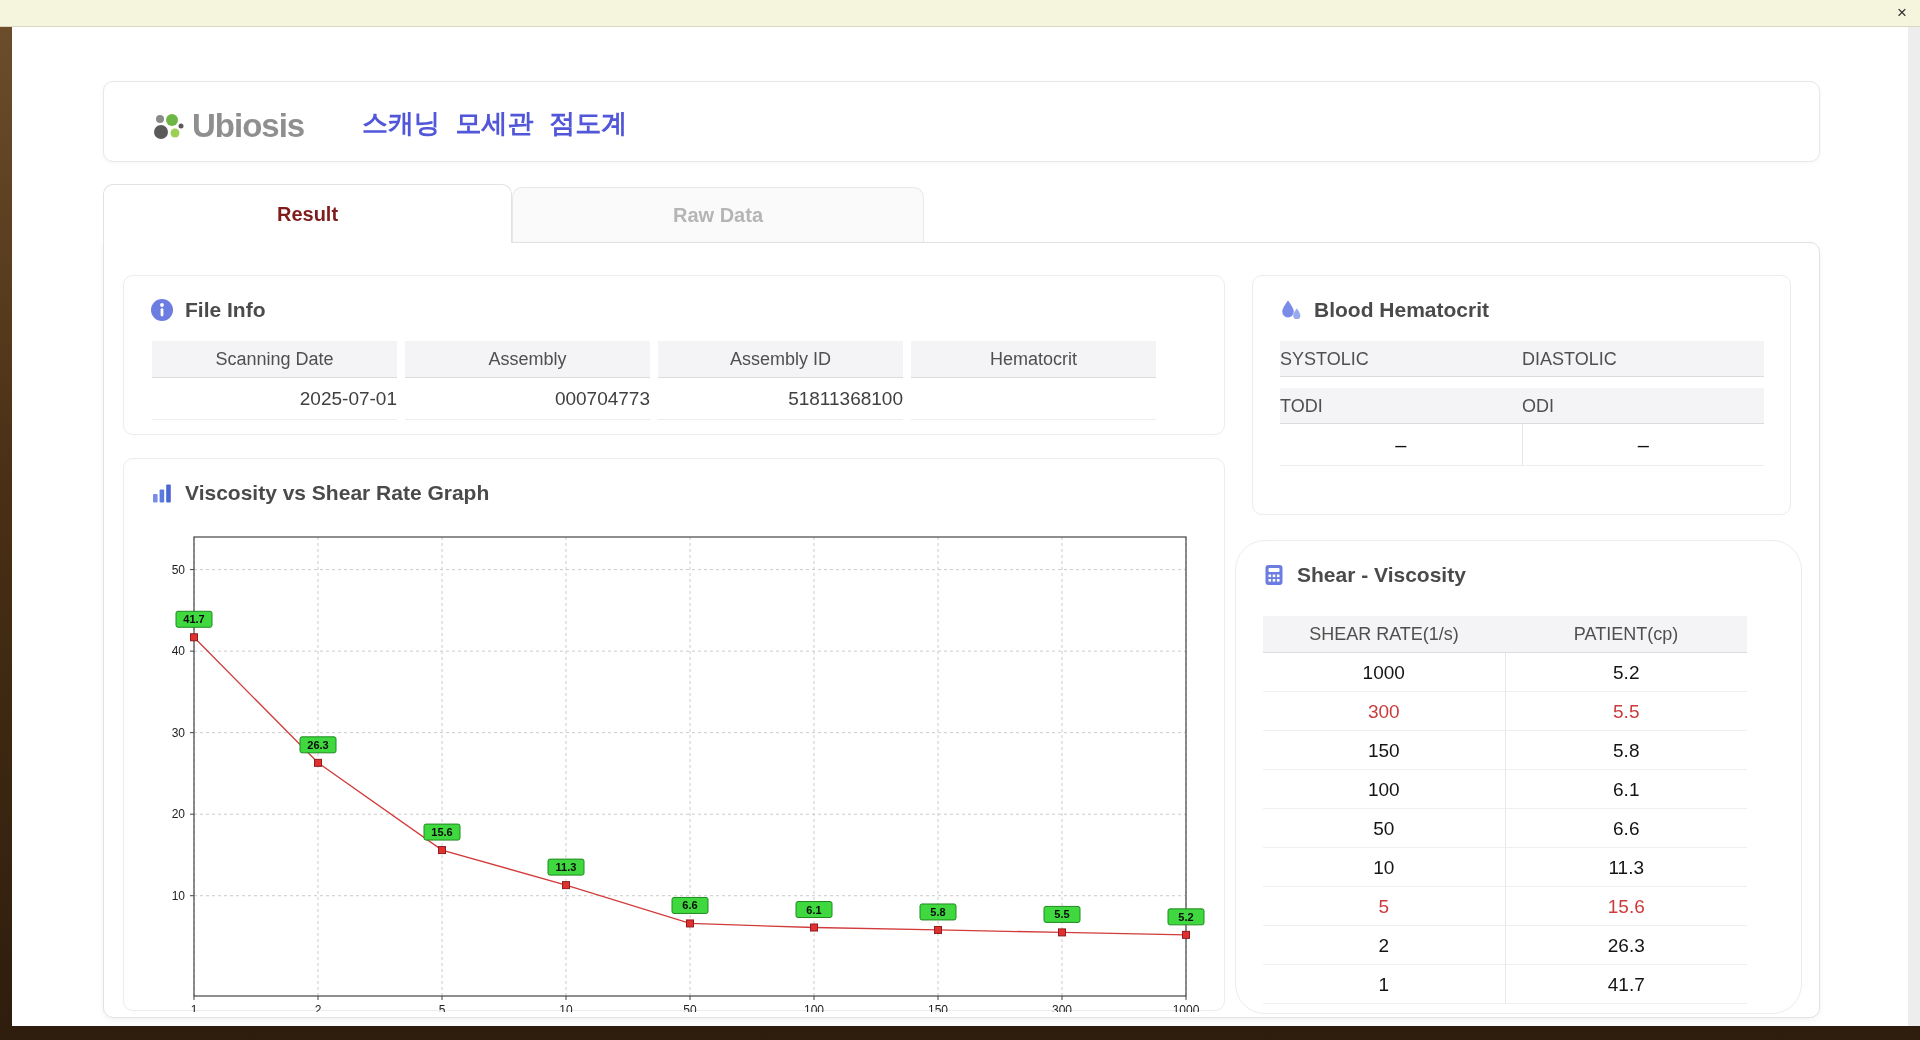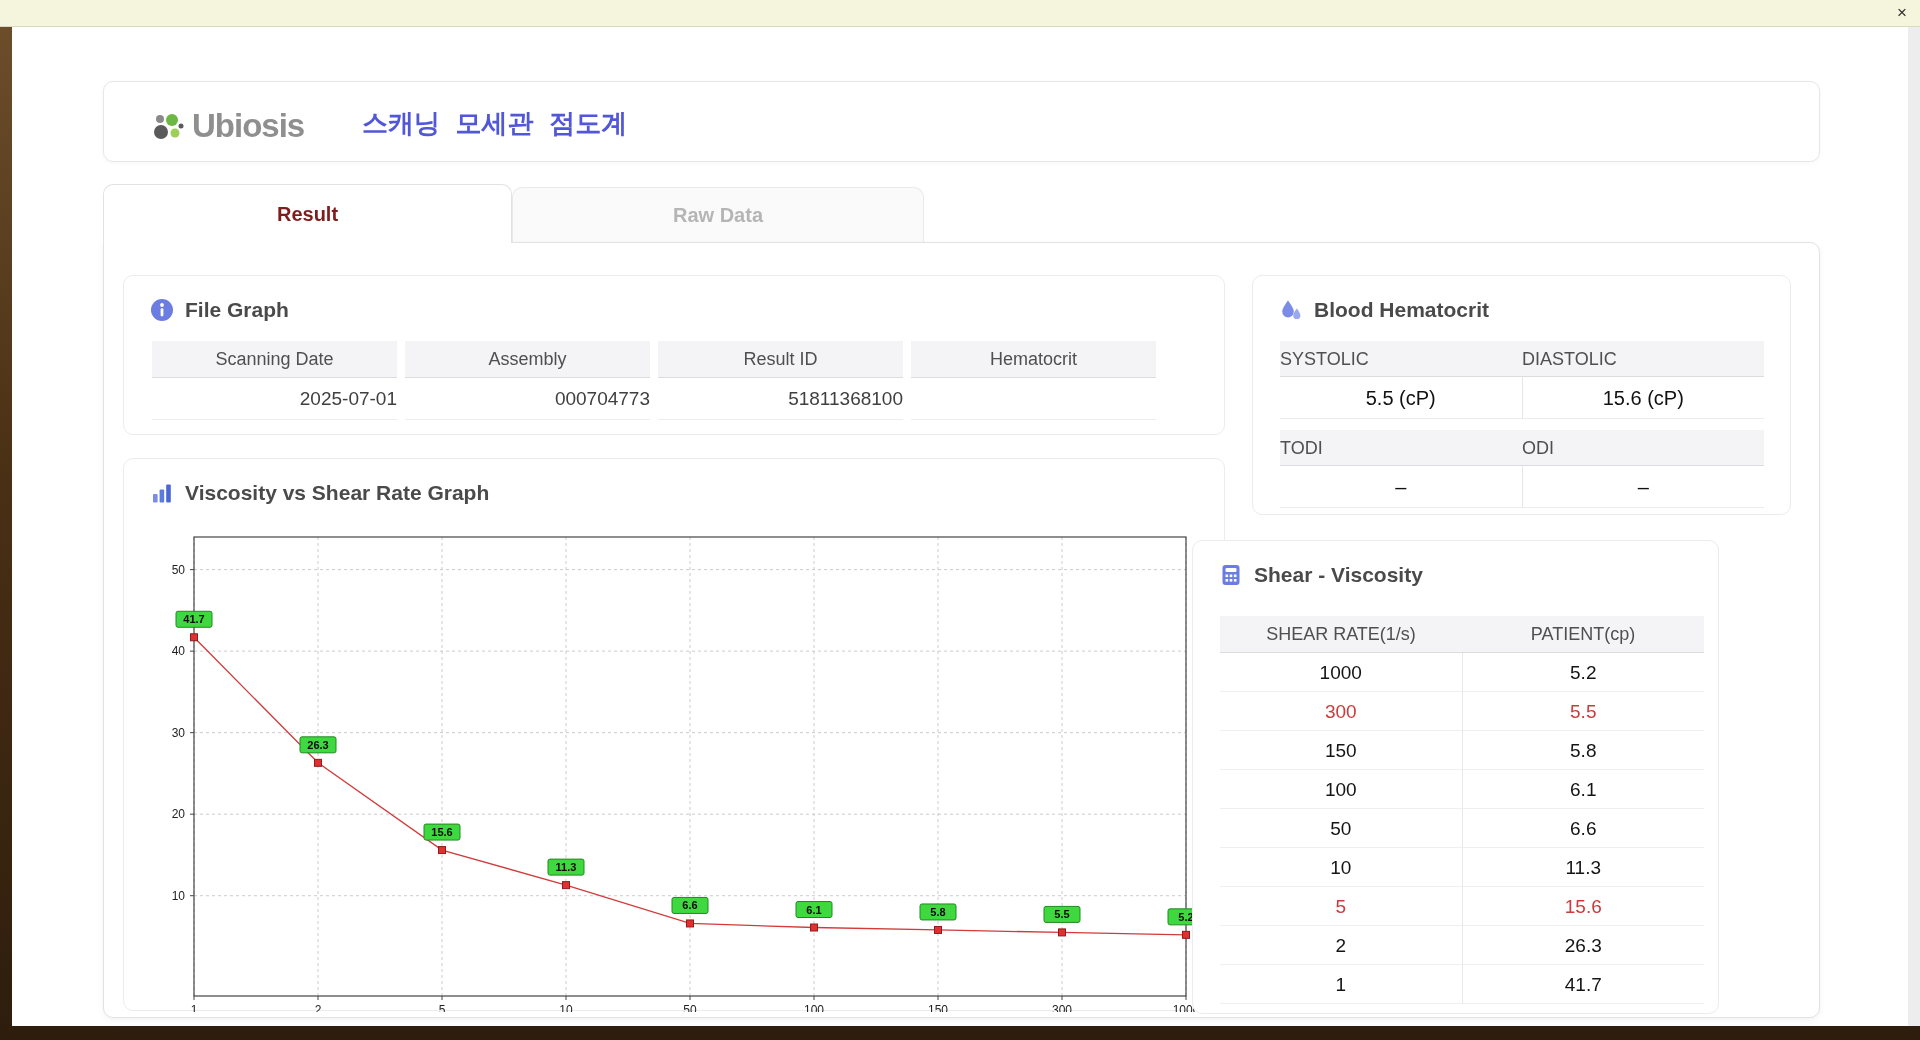--- a/index.html
+++ b/index.html
@@ -54,21 +54,21 @@
     box-shadow:0 2px 6px rgba(0,0,0,.05); z-index:2;
   }
   .card {
     position:absolute; background:#fff; border:1px solid #ececec; border-radius:10px;
   }
   .card-head { position:absolute; left:26px; top:22px; display:flex; align-items:center; gap:11px; }
   .card-title { font-size:21px; font-weight:700; color:#4a4a4a; }
   .file-card  { left:19px;   top:32px;  width:1102px; height:160px; }
   .graph-card { left:19px;   top:215px; width:1102px; height:553px; }
   .bv-card    { left:1148px; top:32px;  width:539px;  height:240px; }
-  .sv-card    { left:1088px; top:297px; width:527px;  height:474px; }
+  .sv-card    { left:1131px; top:297px; width:567px;  height:474px;border-radius:30px; }
   
   .fields { position:absolute; left:28px; top:65px; display:flex; gap:8px; }
   .field { width:245px; }
   .f-label {
     height:37px; line-height:37px; background:#f4f4f6; text-align:center;
     font-size:18px; color:#4f4f4f; border-bottom:1px solid #dcdce0;
   }
   .f-value {
     height:42px; line-height:42px; text-align:right; font-size:19px; color:#404040;
     border-bottom:1px solid #ededf0;
@@ -124,33 +124,33 @@
 
   <div class="panel">
 
     <div class="card file-card">
       <div class="card-head">
         <svg width="24" height="24" viewBox="0 0 24 24">
           <circle cx="12" cy="12" r="11" fill="#6b7de0"></circle>
           <circle cx="12" cy="7" r="1.9" fill="#fff"></circle>
           <rect x="10.6" y="10.2" width="2.8" height="8.2" rx="1.4" fill="#fff"></rect>
         </svg>
-        <span class="card-title">File Graph</span>
+        <span class="card-title">File Info</span>
       </div>
       <div class="fields">
         <div class="field">
           <div class="f-label">Scanning Date</div>
           <div class="f-value">2025-07-01</div>
         </div>
         <div class="field">
           <div class="f-label">Assembly</div>
           <div class="f-value">000704773</div>
         </div>
         <div class="field">
-          <div class="f-label">Result ID</div>
+          <div class="f-label">Assembly ID</div>
           <div class="f-value">51811368100</div>
         </div>
         <div class="field">
           <div class="f-label">Hematocrit</div>
           <div class="f-value"></div>
         </div>
       </div>
     </div>
 
     <div class="card graph-card">
@@ -243,24 +243,20 @@
           <path d="M9 2.5 C9 2.5 3.2 10 3.2 13.6 A5.8 5.8 0 0 0 14.8 13.6 C14.8 10 9 2.5 9 2.5 Z" fill="#7b8ce8"></path>
           <path d="M17.8 10.5 C17.8 10.5 14.2 15.2 14.2 17.4 A3.6 3.6 0 0 0 21.4 17.4 C21.4 15.2 17.8 10.5 17.8 10.5 Z" fill="#9aa8ef"></path>
         </svg>
         <span class="card-title">Blood Hematocrit</span>
       </div>
       <div class="bv-table">
         <div class="t-hrow">
           <span>SYSTOLIC</span>
           <span>DIASTOLIC</span>
         </div>
-        <div class="t-vrow">
-          <span>5.5 (cP)</span>
-          <span>15.6 (cP)</span>
-        </div>
         <div class="bv-gap"></div>
         <div class="t-hrow">
           <span>TODI</span>
           <span>ODI</span>
         </div>
         <div class="t-vrow">
           <span>–</span>
           <span>–</span>
         </div>
       </div>

